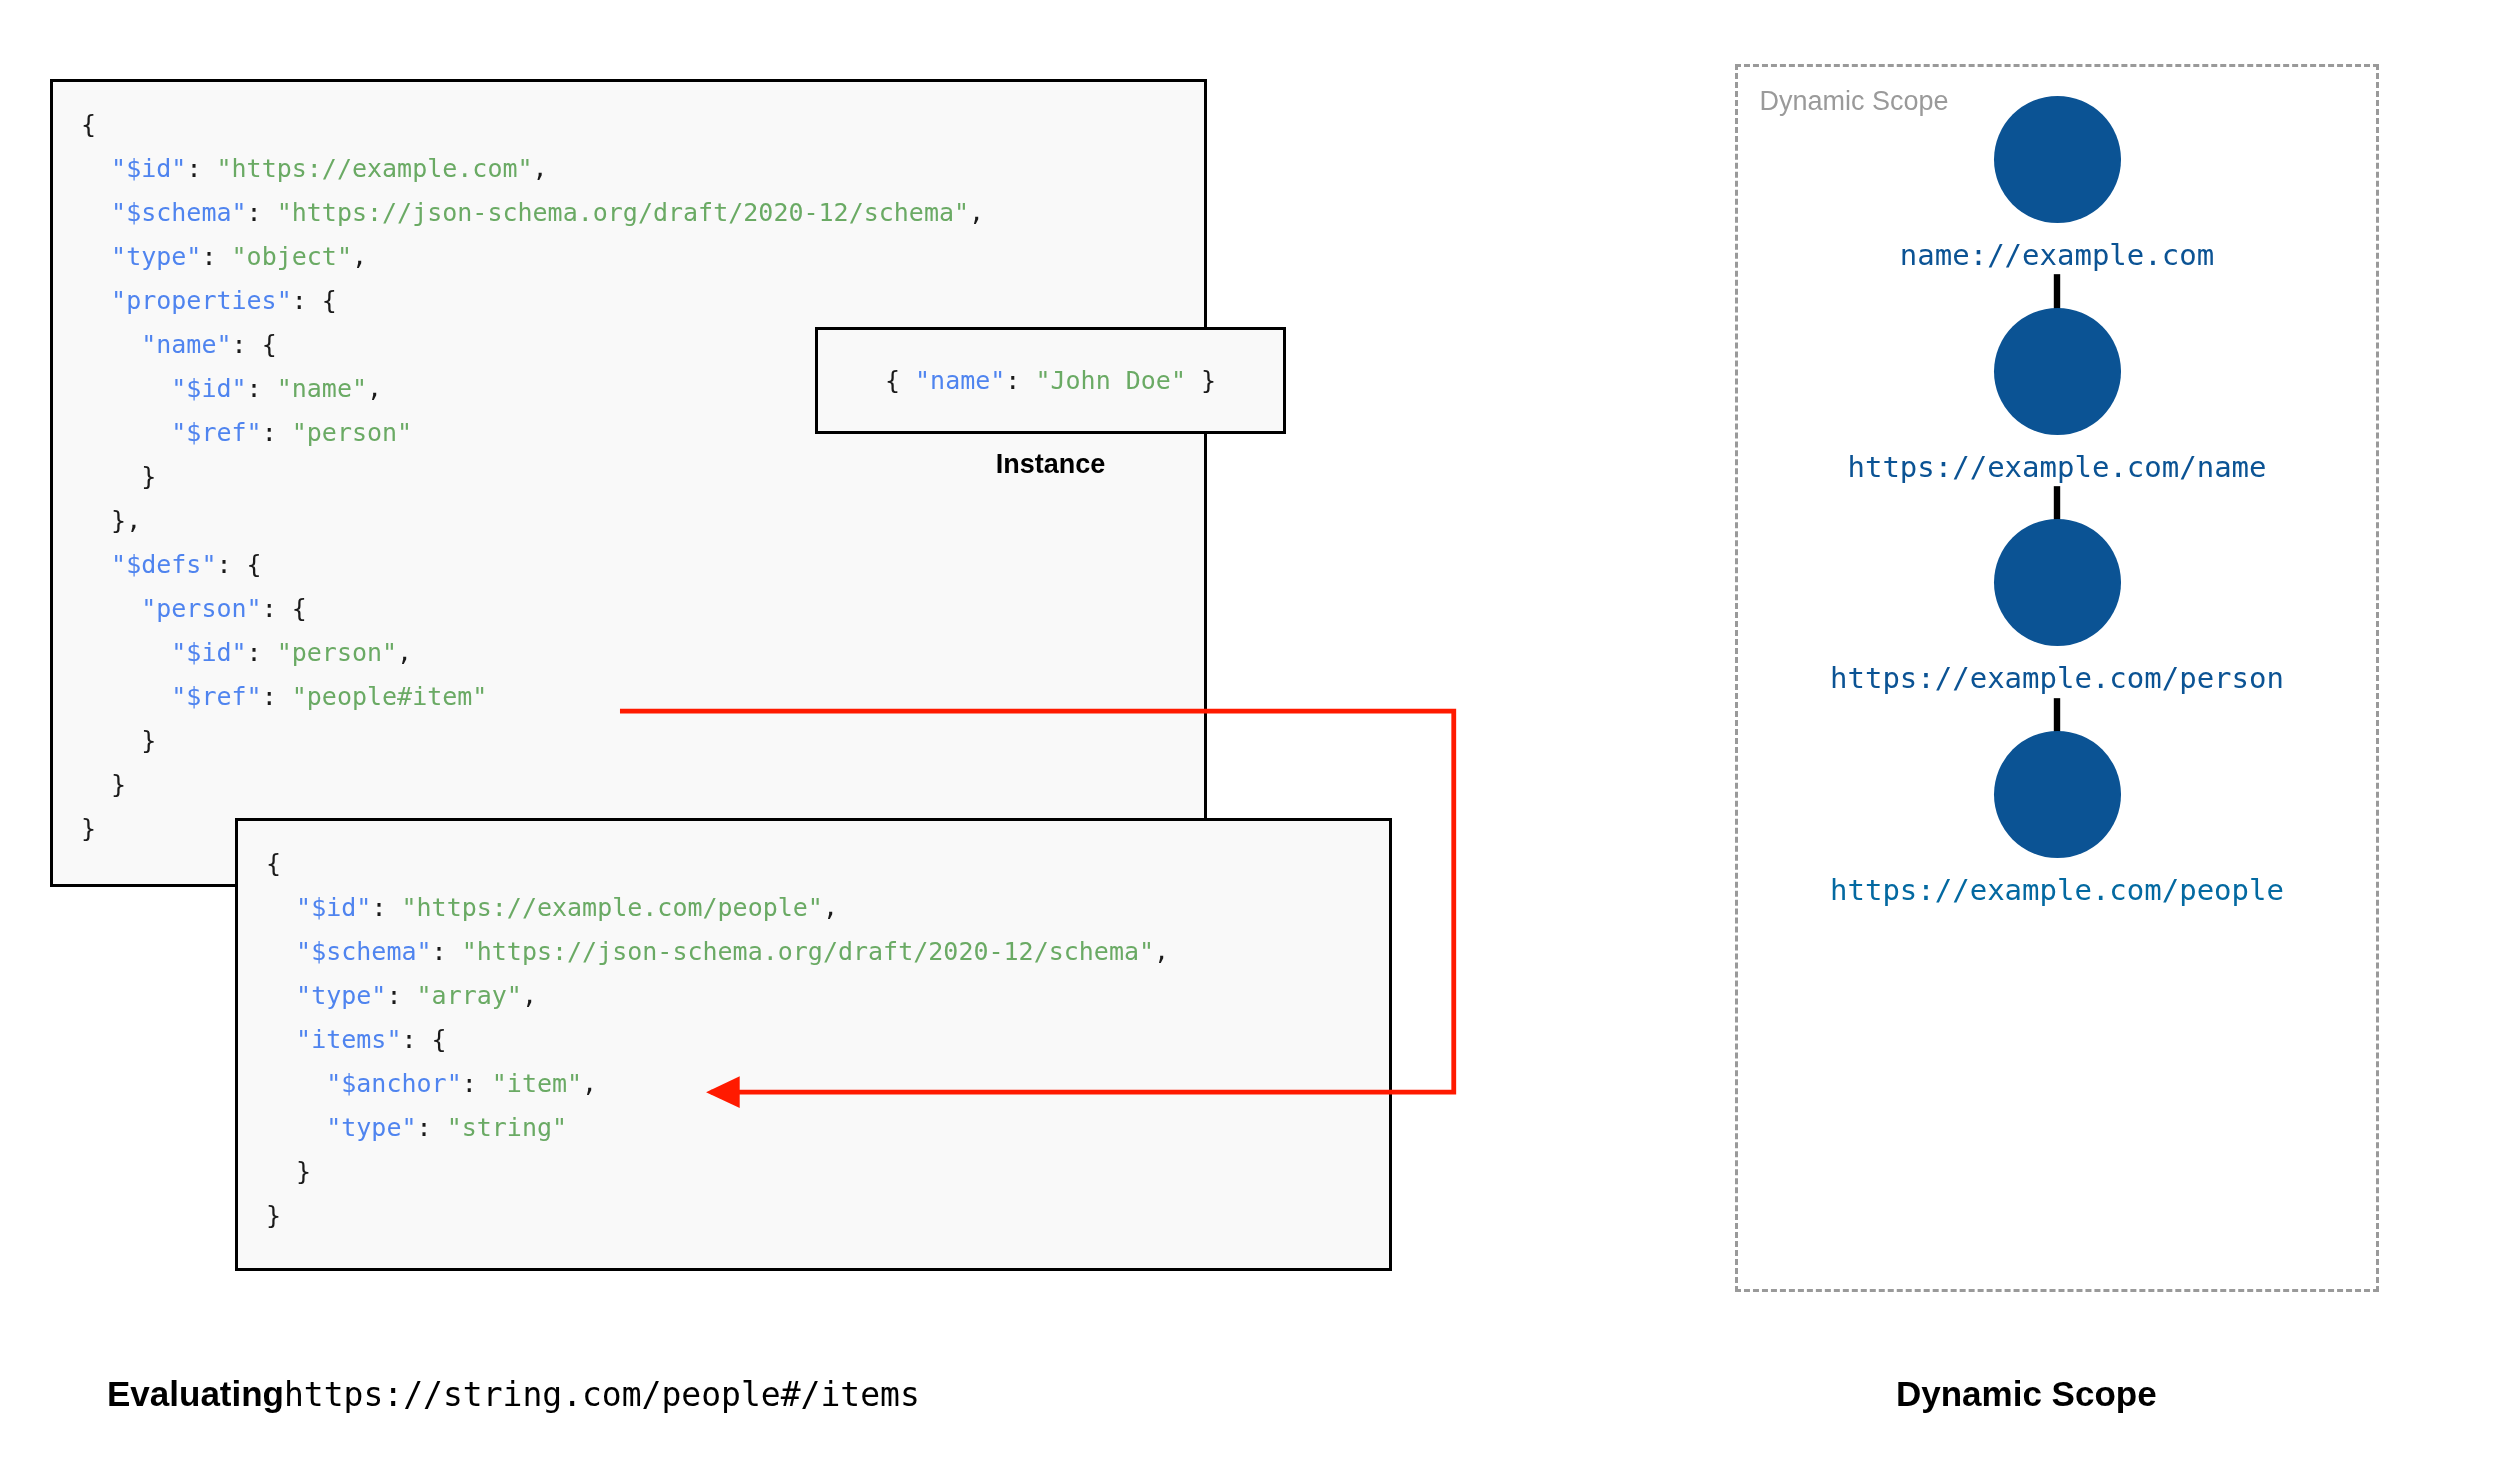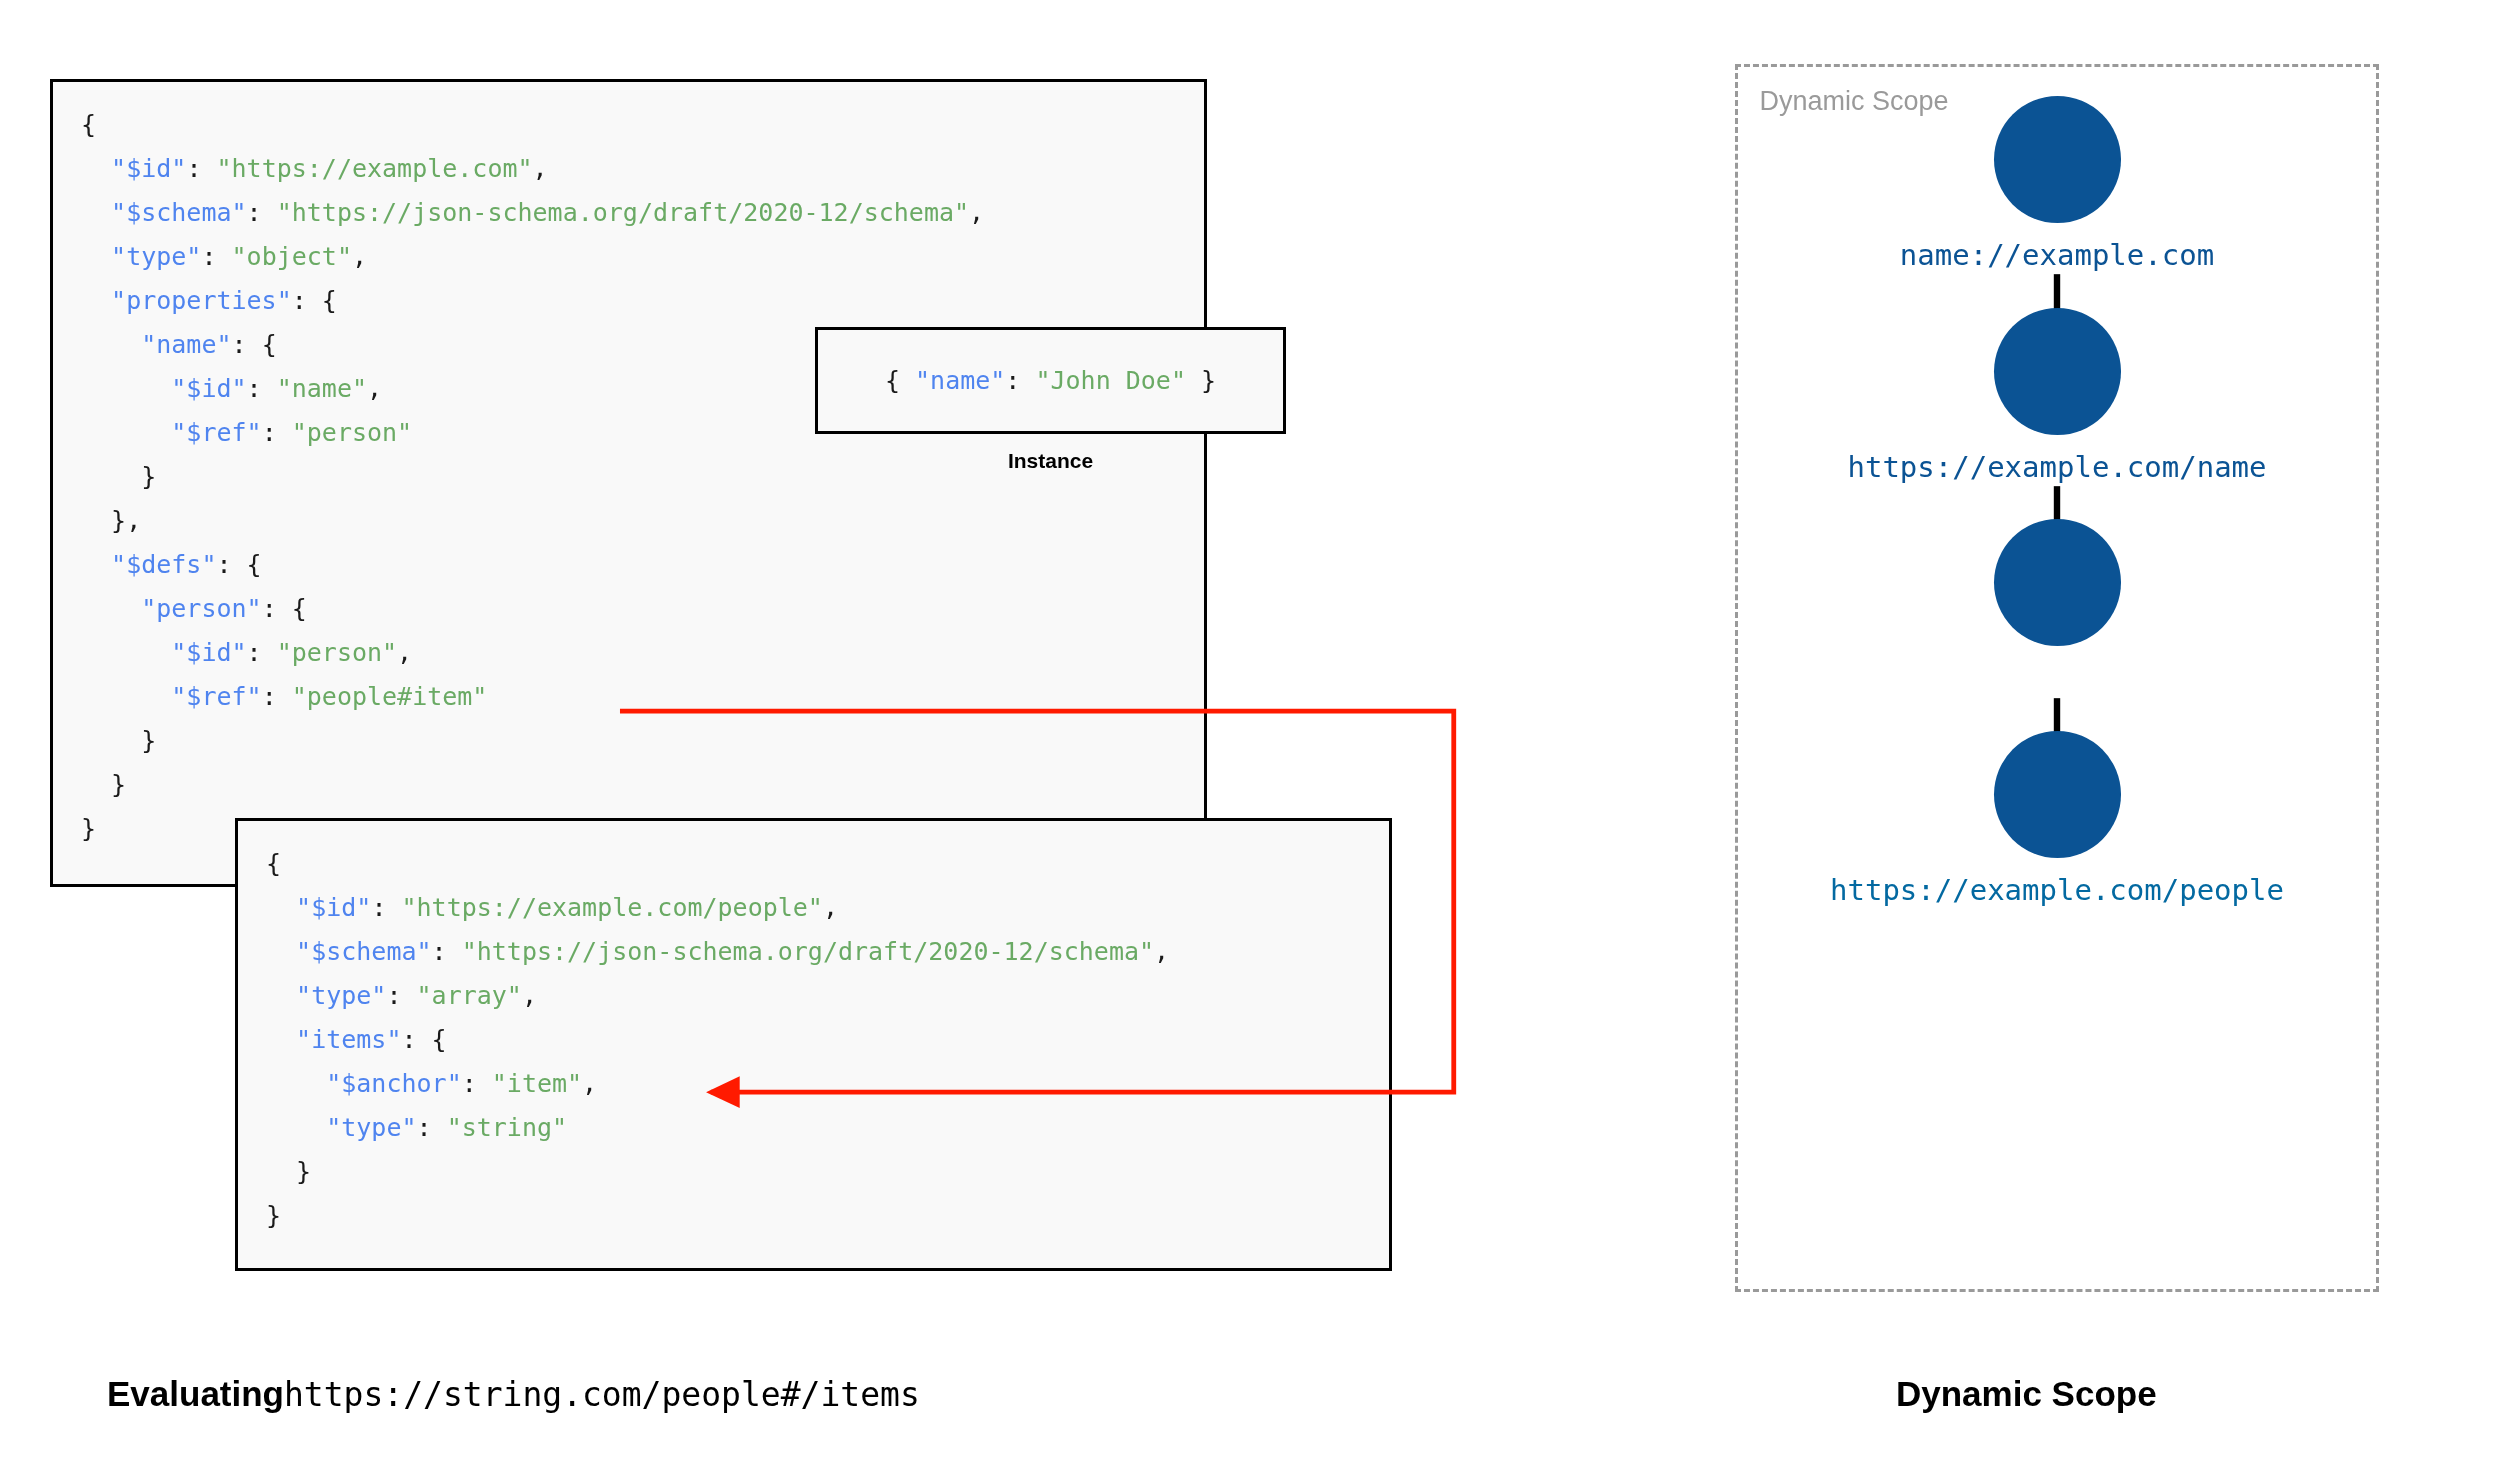--- a/index.html
+++ b/index.html
@@ -51,21 +51,21 @@
     position: absolute; left: 0; right: 0; top: 29px;
     text-align: center;
   }
 
   #instance-caption {
     position: absolute;
     left: 815px; top: 449px;
     width: 471px;
     text-align: center;
     font-family: "Liberation Sans", sans-serif;
-    font-size: 21px;
+    font-size: 27px;
     font-weight: bold;
     color: #000000;
     z-index: 4;
   }
 
   #schema-people-box {
     left: 235px; top: 818px;
     width: 1157px; height: 453px;
     z-index: 3;
   }
@@ -188,20 +188,21 @@
       <div class="scope-node" style="top: 241px;">
         <div class="scope-circle" style="background: rgb(11, 83, 148);"></div>
         <div class="scope-label" style="color: rgb(11, 83, 148);">https://example.com/name</div>
       </div>
       <div class="scope-arrow" style="top: 417px;"><svg width="32" height="63" viewBox="0 0 60 118">
           <line x1="30" y1="4" x2="30" y2="78" stroke="#000" stroke-width="12"></line>
           <polygon points="8,74 52,74 30,112" fill="#000"></polygon>
         </svg></div>
       <div class="scope-node" style="top: 452px;">
         <div class="scope-circle" style="background: rgb(11, 83, 148);"></div>
+        <div class="scope-label" style="color: rgb(11, 83, 148);">https://example.com/person</div>
       </div>
       <div class="scope-arrow" style="top: 629px;"><svg width="32" height="63" viewBox="0 0 60 118">
           <line x1="30" y1="4" x2="30" y2="78" stroke="#000" stroke-width="12"></line>
           <polygon points="8,74 52,74 30,112" fill="#000"></polygon>
         </svg></div>
       <div class="scope-node" style="top: 664px;">
         <div class="scope-circle" style="background: rgb(11, 83, 148);"></div>
         <div class="scope-label" style="color: #0369a1;">https://example.com/people</div>
       </div>
     </div>

